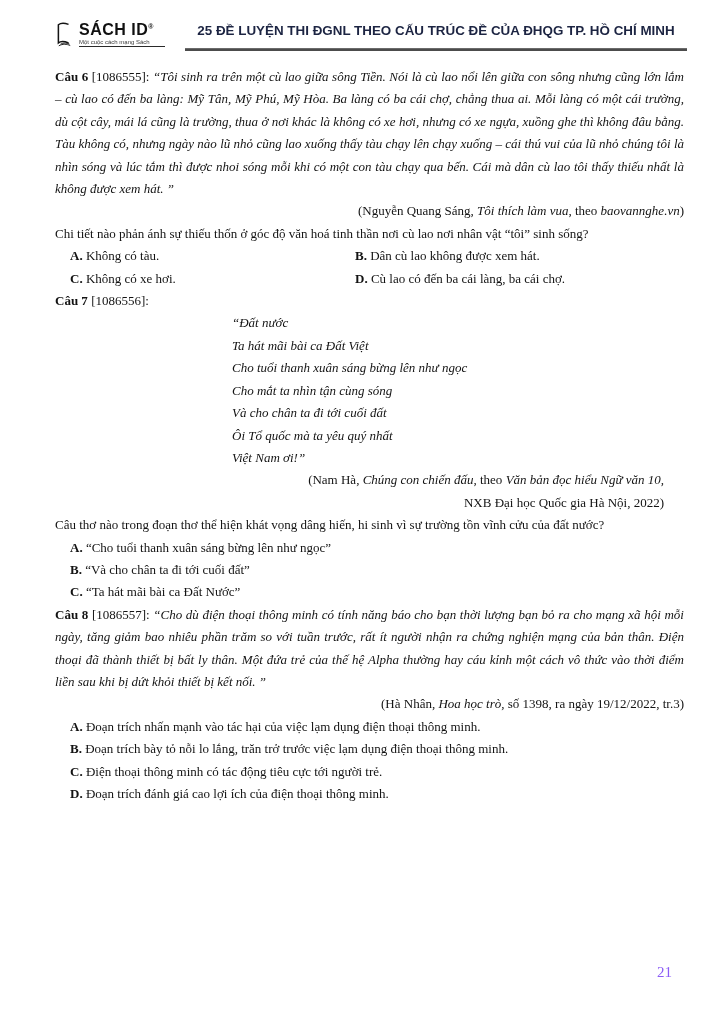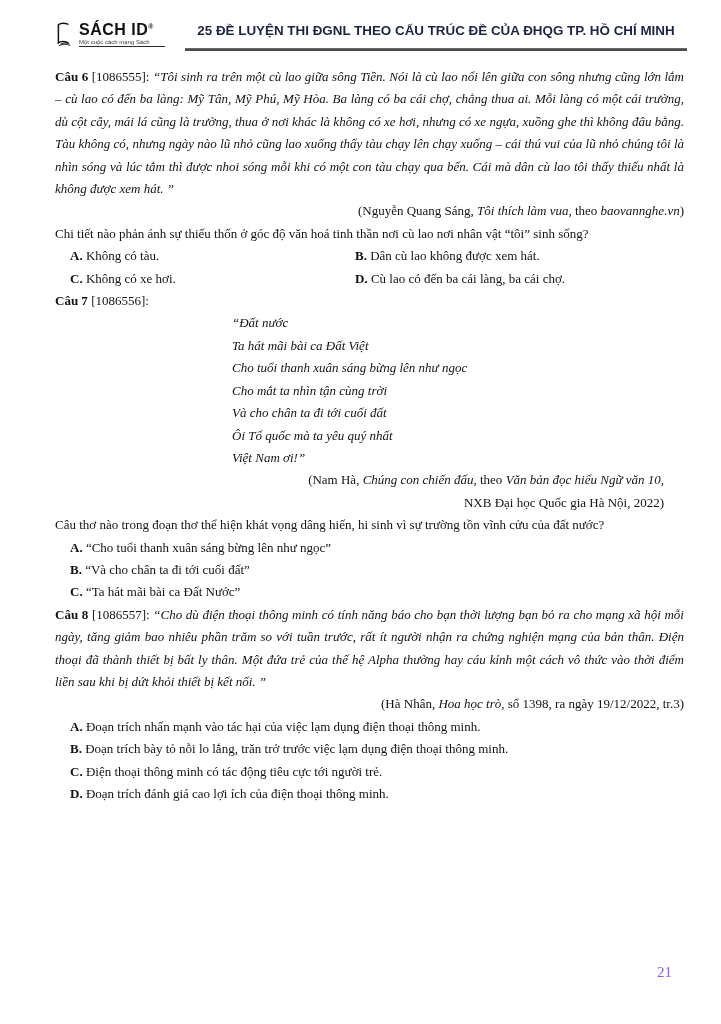--- a/index.html
+++ b/index.html
@@ -72,21 +72,21 @@
       <div class="opt"><b>B.</b> <span>Dân cù lao không được xem hát.</span></div>
       <div class="opt"><b>C.</b> <span>Không có xe hơi.</span></div>
       <div class="opt"><b>D.</b> <span>Cù lao có đến ba cái làng, ba cái chợ.</span></div>
     </div>
 
     <p><b class="qlabel">Câu 7</b><span> [1086556]:</span></p>
     <div class="poem">
       <div>“Đất nước</div>
       <div>Ta hát mãi bài ca Đất Việt</div>
       <div>Cho tuổi thanh xuân sáng bừng lên như ngọc</div>
-      <div>Cho mắt ta nhìn tận cùng trời</div>
+      <div>Cho mắt ta nhìn tận cùng sóng</div>
       <div>Và cho chân ta đi tới cuối đất</div>
       <div>Ôi Tổ quốc mà ta yêu quý nhất</div>
       <div>Việt Nam ơi!”</div>
     </div>
     <p class="source source-indent"><span>(Nam Hà, </span><span class="it">Chúng con chiến đấu</span><span>, theo </span><span class="it">Văn bản đọc hiểu Ngữ văn 10,</span></p>
     <p class="source source-indent">NXB Đại học Quốc gia Hà Nội, 2022)</p>
     <p class="prompt">Câu thơ nào trong đoạn thơ thể hiện khát vọng dâng hiến, hi sinh vì sự trường tồn vĩnh cửu của đất nước?</p>
     <div class="opts1">
       <div class="opt"><b>A.</b> <span>“Cho tuổi thanh xuân sáng bừng lên như ngọc”</span></div>
       <div class="opt"><b>B.</b> <span>“Và cho chân ta đi tới cuối đất”</span></div>

